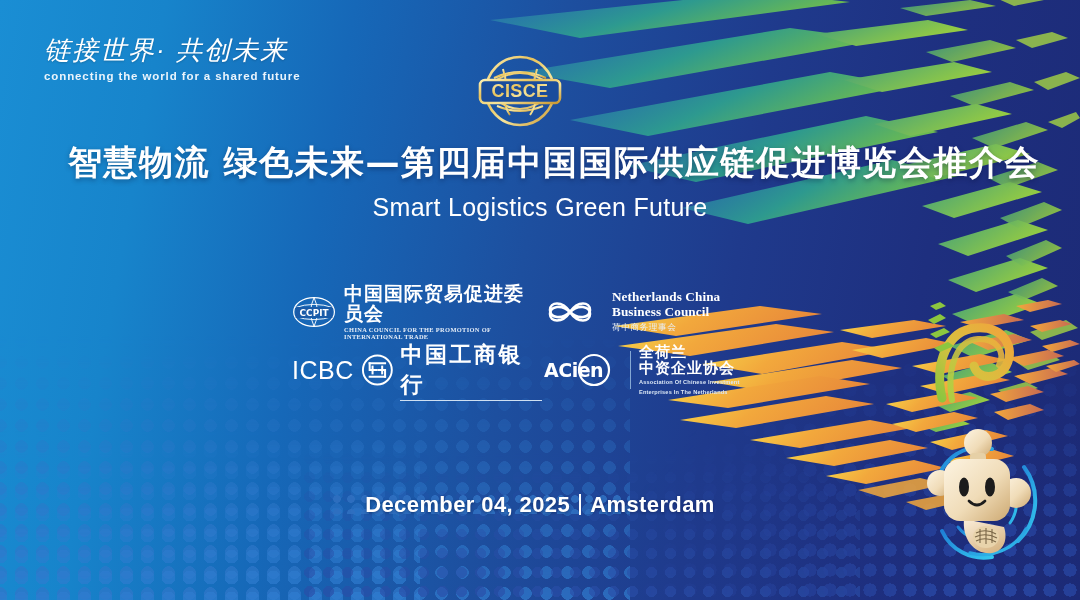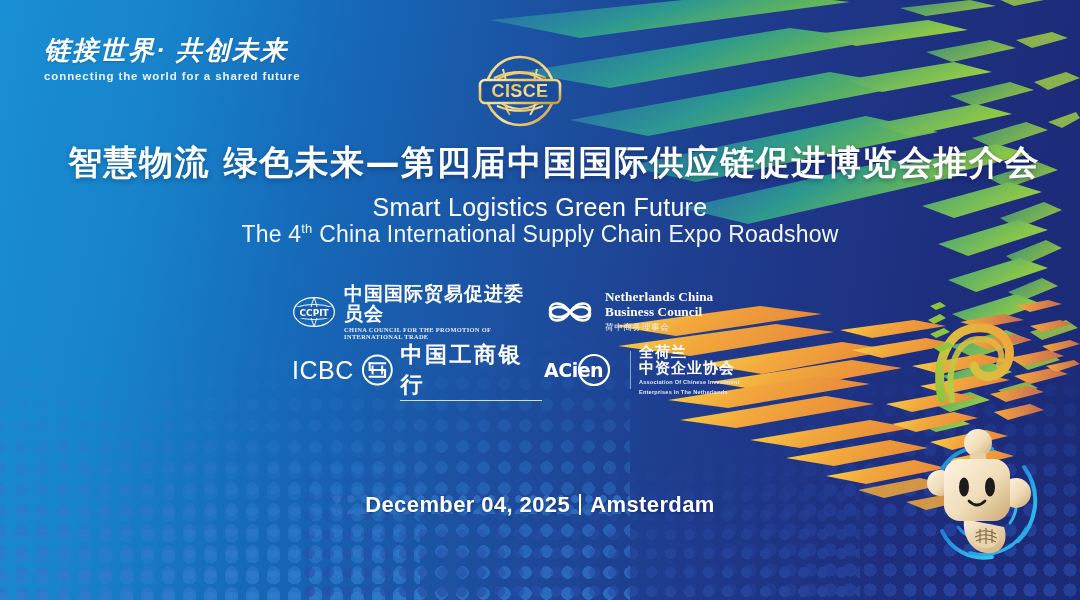--- a/index.html
+++ b/index.html
@@ -52,21 +52,21 @@
 
   
   .ribbon{position:absolute;pointer-events:none;}
   #green-ribbon{left:430px;top:-20px;width:650px;height:460px;}
   #orange-ribbon{left:590px;top:300px;width:490px;height:230px;}
   #hook{right:40px;top:300px;width:120px;height:110px;}
 
   
   #slogan{position:absolute;left:44px;top:36px;width:300px;}
   #slogan .cn{
-    font-size:26px;font-weight:bold;font-style:italic;color:#ffffff;
+    font-size:26px;font-weight:normal;font-style:italic;color:#ffffff;
     letter-spacing:2px;line-height:1.1;white-space:nowrap;
     text-shadow:0 1px 2px rgba(0,0,0,.18);
   }
   #slogan .en{
     margin-top:5px;font-size:11.5px;font-weight:bold;color:#eaf4fc;
     letter-spacing:.9px;white-space:nowrap;
   }
 
   
   #cisce-logo{position:absolute;left:470px;top:46px;width:100px;height:90px;}
@@ -317,23 +317,20 @@
       <path d="M34,52 Q35,62 40,69"></path>
       <path d="M66,52 Q65,62 60,69"></path>
     </g>
 
     <rect x="10" y="34" width="80" height="23" rx="5" ry="5" fill="#1a4c9c" stroke="url(#gGold)" stroke-width="2.6"></rect>
     <text x="50" y="51.4" text-anchor="middle" font-family="Liberation Sans, sans-serif" font-size="18" font-weight="bold" letter-spacing="0.4" fill="url(#gGold)">CISCE</text>
   </svg>
 
   <div id="title-cn">智慧物流 绿色未来—第四届中国国际供应链促进博览会推介会</div>
   <div id="title-en1">Smart Logistics   Green Future</div>
-  <div id="title-en2">
-    <span>The 4</span><sup>th</sup><span> China International Supply Chain Expo  Roadshow</span>
-  </div>
 
   <div id="sponsors">
 
     <div class="logo-row r1">
 
       <div class="logo-cell cell-ccpit">
         <svg width="52" height="40" viewBox="0 0 52 40">
           <ellipse cx="26" cy="20" rx="24" ry="17" fill="none" stroke="#ffffff" stroke-width="1.4"></ellipse>
           <g fill="none" stroke="#ffffff" stroke-width="1.1">
             <path d="M3,15 Q26,7 49,15"></path>
@@ -350,21 +347,21 @@
         </div>
       </div>
 
       <div class="logo-cell cell-ncbc">
         <svg width="56" height="44" viewBox="0 0 56 44">
           <g fill="none" stroke="#ffffff" stroke-width="2.6" stroke-linecap="round">
             <path d="M28,22 C20,10 8,12 8,20 C8,28 20,30 28,22 C36,14 48,16 48,24 C48,32 36,34 28,22"></path>
             <path d="M28,22 C20,34 8,32 8,24 C8,16 20,14 28,22 C36,30 48,28 48,20 C48,12 36,10 28,22"></path>
           </g>
         </svg>
-        <div style="margin-left:7px;">
+        <div style="margin-left:14px;">
           <div class="ncbc-en">Netherlands China</div>
           <div class="ncbc-en">Business Council</div>
           <div class="ncbc-cn">荷中商务理事会</div>
         </div>
       </div>
 
     </div>
 
     <div class="logo-row r2">
 

